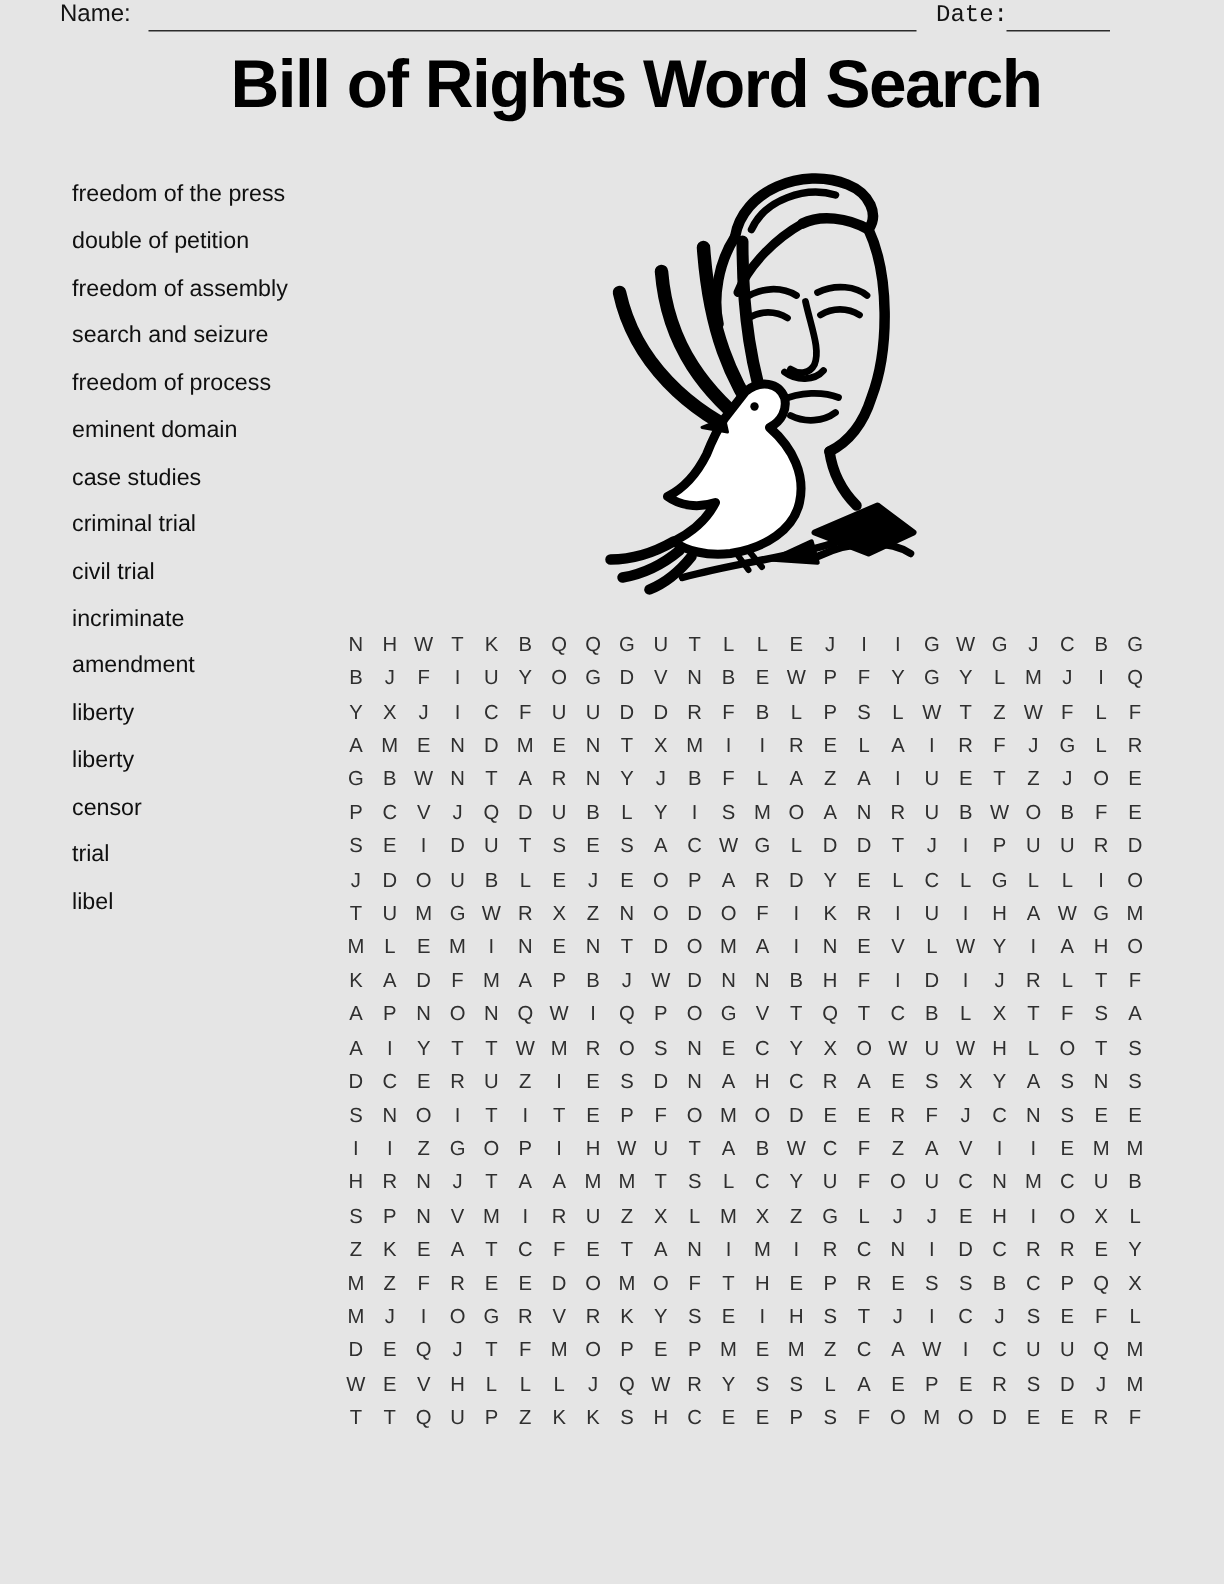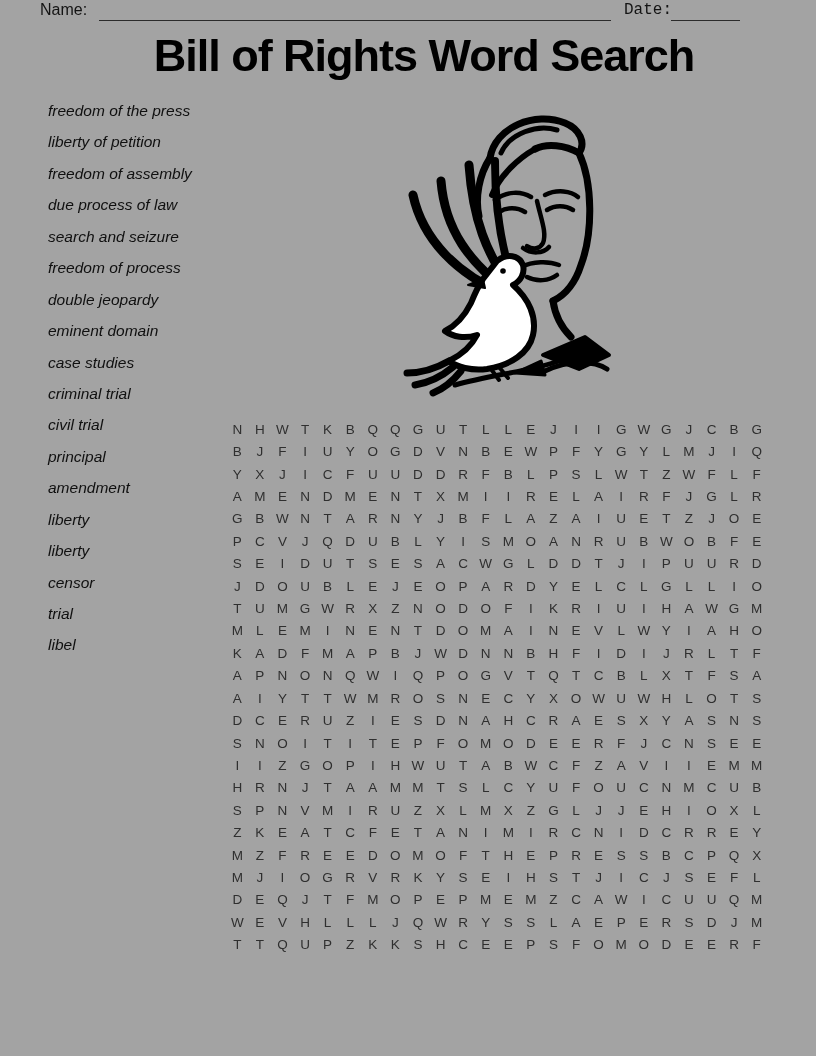--- a/index.html
+++ b/index.html
@@ -1,30 +1,30 @@
 <!DOCTYPE html>
 <html><head>
 <meta charset="utf-8">
 <style>
   html,body{margin:0;padding:0;background:#fff;}
-  .page{position:relative;width:816px;height:1056px;background:#a3a3a3;overflow:hidden;
+  .page{position:relative;width:816px;height:1056px;background:#e5e5e5;overflow:hidden;
         font-family:"Liberation Sans",sans-serif;color:#111;}
   
   .topline{position:absolute;left:0;top:0;width:816px;height:26px;}
   .lbl{position:absolute;top:1px;font-size:16px;color:#141414;}
   #name-label{left:40px;}
   #date-label{left:624px;font-family:Liberation Mono, monospace;}
   .blank{position:absolute;top:3px;height:17px;border-bottom:1.6px solid #2b2b2b;}
   .name-blank{left:99px;width:512px;}
   .date-blank{left:671px;width:69px;}
   
   .title{position:absolute;left:0;top:30px;width:816px;text-align:center;
          font-size:45px;font-weight:700;letter-spacing:-1px;color:#000;margin:0;padding-left:16px;}
   
-  .word-list{position:absolute;left:48px;top:95px;margin:0;padding:0;list-style:none;font-style:italic;}
+  .word-list{position:absolute;left:48px;top:114px;margin:0;padding:0;list-style:none;}
   .word-list li{height:31.45px;line-height:31.45px;font-size:15.5px;color:#101010;}
   
   .illus{position:absolute;left:395px;top:103px;width:222px;height:300px;}
   
   .grid{position:absolute;left:226px;top:418px;width:542px;height:538px;
         display:grid;grid-template-columns:repeat(24,1fr);grid-template-rows:repeat(24,1fr);}
   .cell{display:flex;align-items:center;justify-content:center;
         font-size:13.5px;font-weight:500;color:#2f2f2f;}
 </style>
 </head>
@@ -36,31 +36,29 @@
     <span class="lbl" id="name-label">Name:</span>
     <div class="blank name-blank"></div>
     <span class="lbl" id="date-label">Date:</span>
     <div class="blank date-blank"></div>
   </div>
 
   <h1 class="title">Bill of Rights Word Search</h1>
 
   <ul class="word-list" id="word-list">
       <li>freedom of the press</li>
-      <li>liberty of petition</li>
+      <li>double of petition</li>
       <li>freedom of assembly</li>
-      <li>due process of law</li>
       <li>search and seizure</li>
       <li>freedom of process</li>
-      <li>double jeopardy</li>
       <li>eminent domain</li>
       <li>case studies</li>
       <li>criminal trial</li>
       <li>civil trial</li>
-      <li>principal</li>
+      <li>incriminate</li>
       <li>amendment</li>
       <li>liberty</li>
       <li>liberty</li>
       <li>censor</li>
       <li>trial</li>
       <li>libel</li>
     </ul>
 
   <svg class="illus" viewBox="0 0 222 300" fill="none" stroke="#000" stroke-linecap="round" stroke-linejoin="round">
 

